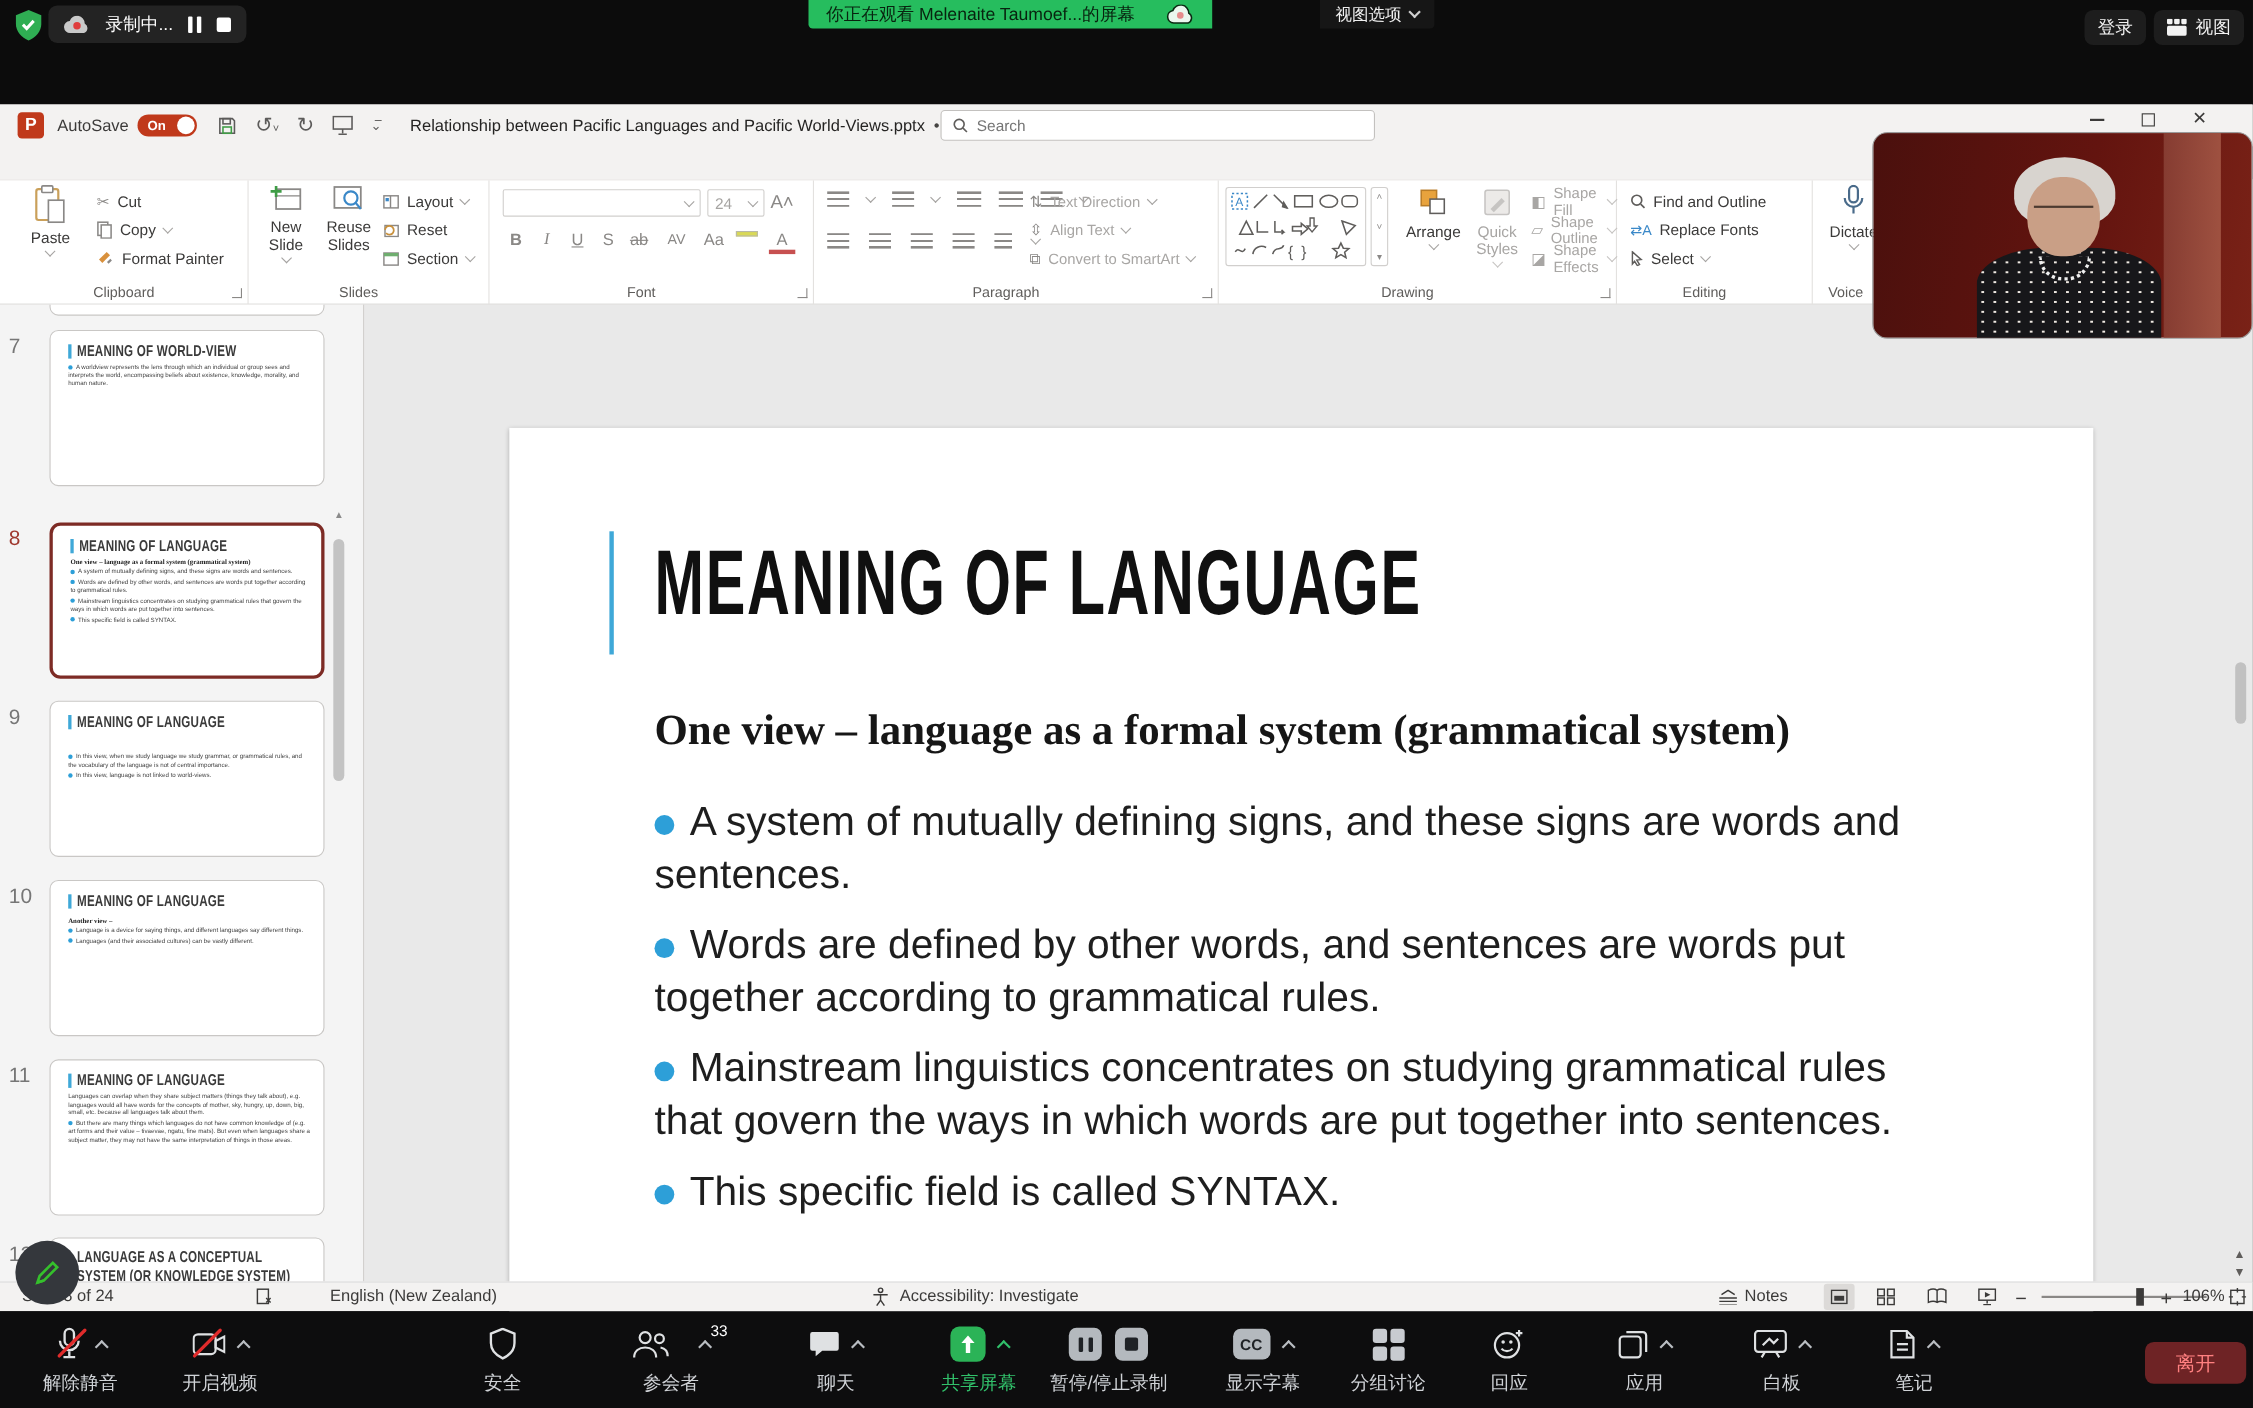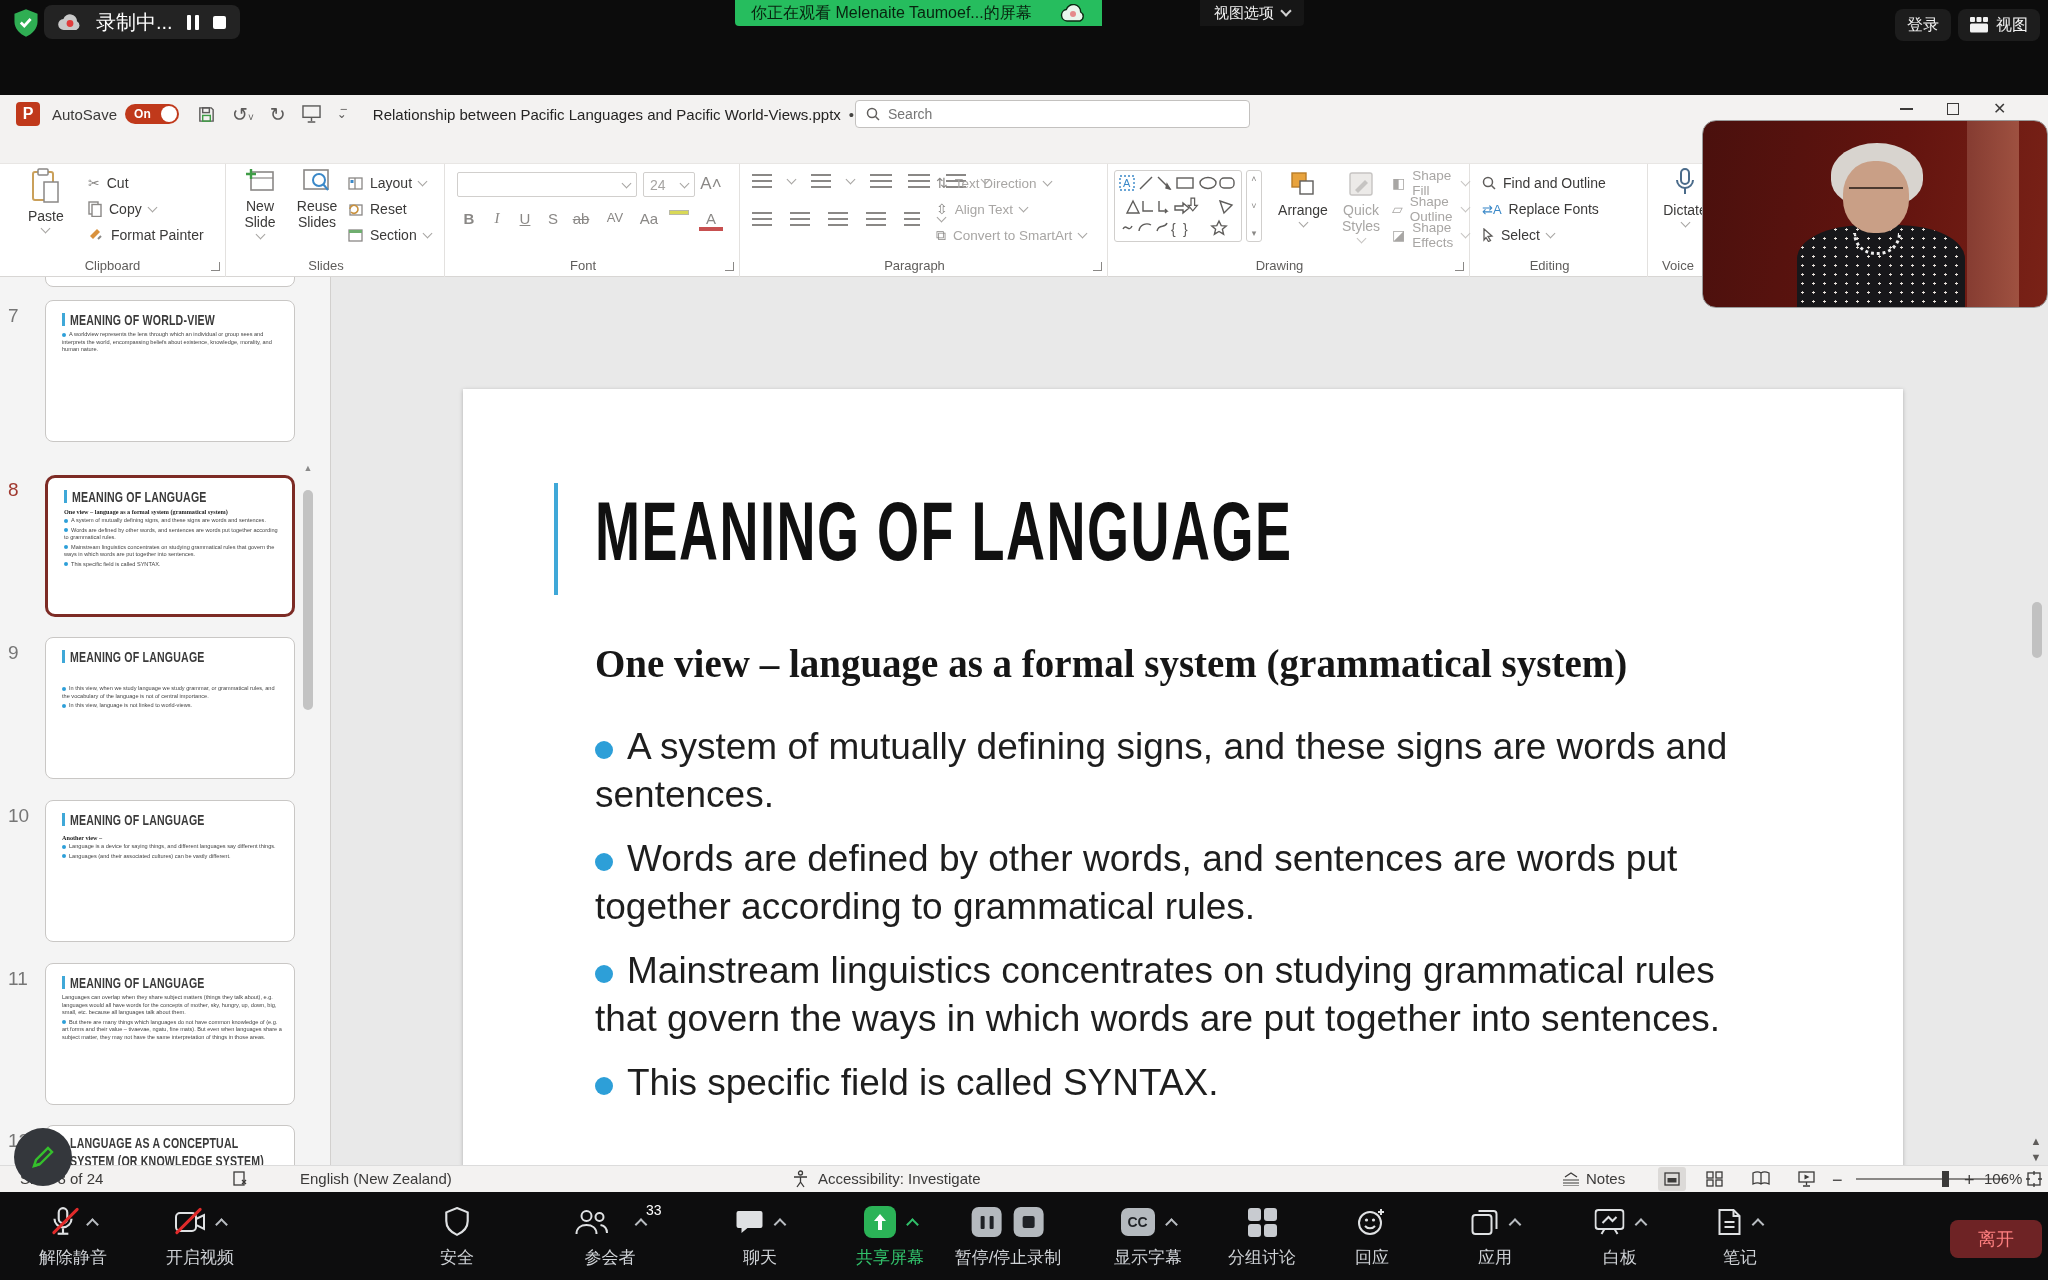--- a/index.html
+++ b/index.html
@@ -5,21 +5,21 @@
   *{margin:0;padding:0;box-sizing:border-box}
   html,body{width:2048px;height:1280px}
   body{font-family:"Liberation Sans",sans-serif;background:#000;overflow:hidden}
   #root{position:relative;width:2048px;height:1280px;background:#0c0c0c}
   .abs{position:absolute}
   svg{display:block}
 
   
   #topbar{position:absolute;left:0;top:0;width:2048px;height:95px;background:#0c0c0c}
   .recpill{position:absolute;left:44px;top:5px;height:34px;background:#232323;border-radius:8px;display:flex;align-items:center;gap:14px;padding:0 14px;color:#fff}
-  .rectext{font-size:20px;color:#fff}
+  .rectext{font-size:16px;color:#fff}
   .pausebars{display:flex;gap:4px}
   .pausebars i{display:block;width:4px;height:15px;background:#fff;border-radius:1px}
   .stopsq{width:13px;height:13px;background:#fff;border-radius:2px}
   #banner{position:absolute;left:735px;top:0;height:26px;background:#26bd5e;display:flex;align-items:center;gap:28px;padding:0 16px;border-bottom-left-radius:4px}
   #banner .btxt{font-size:16px;color:#08230f;white-space:nowrap}
   #viewopts{position:absolute;left:1200px;top:0;height:26px;background:#161616;color:#f0f0f0;display:flex;align-items:center;gap:8px;padding:0 14px;font-size:15px;border-bottom-right-radius:4px}
   .chevdn{width:8px;height:8px;border-right:2px solid #d0d0d0;border-bottom:2px solid #d0d0d0;transform:rotate(45deg);margin-top:-4px}
   .tbtn{position:absolute;top:9px;height:32px;background:#1d1d1d;border-radius:8px;color:#f2f2f2;font-size:16px;display:flex;align-items:center;gap:8px;padding:0 12px}
 
   

